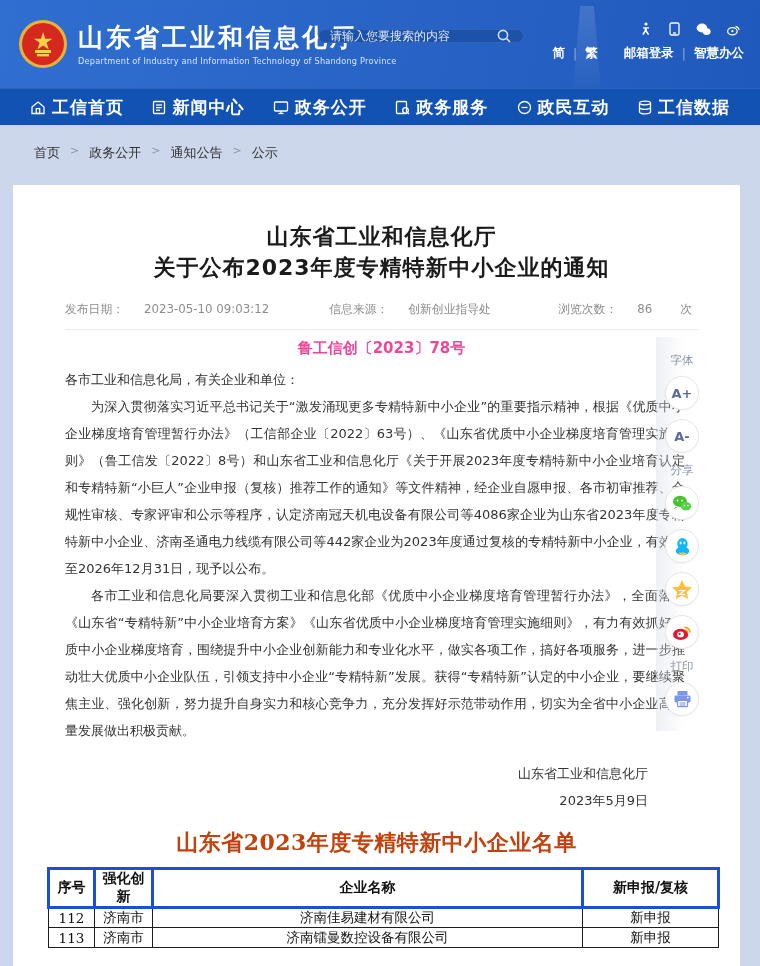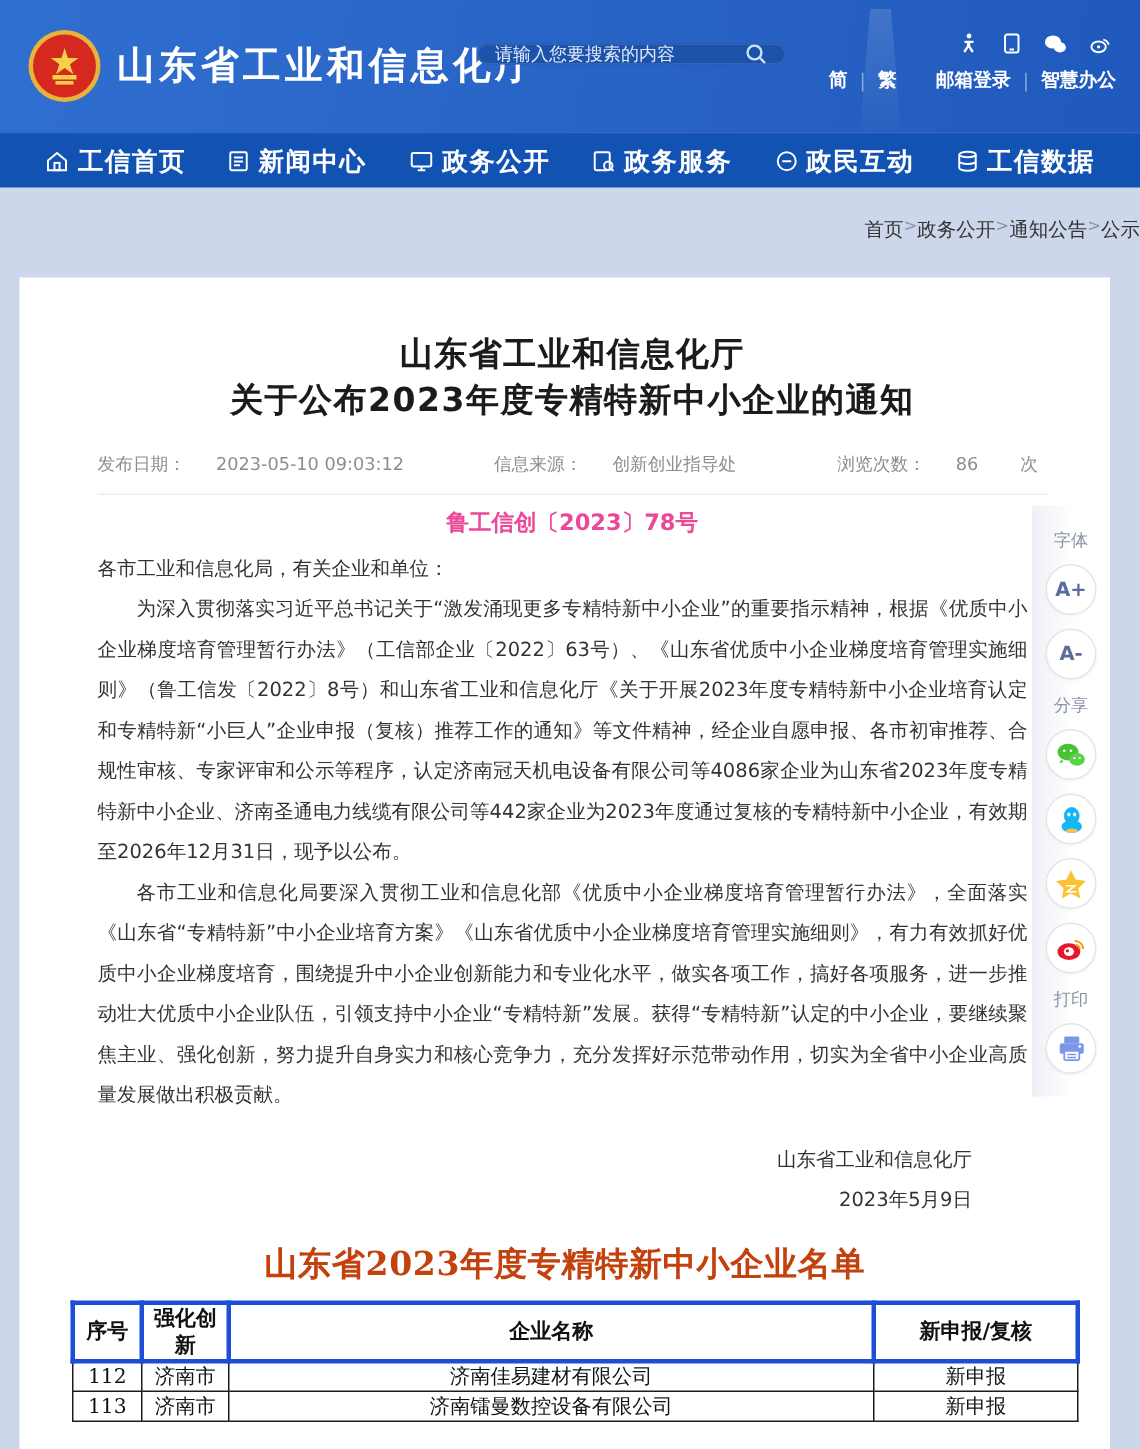--- a/index.html
+++ b/index.html
@@ -38,21 +38,21 @@
 
   
   .main-nav{ height:37px; background:#1252b3; display:flex; align-items:center;
     justify-content:space-between; padding:0 30px; border-top:1px solid rgba(255,255,255,.12);}
   .nav-item{ display:flex; align-items:center; gap:6px; color:#fff; font-size:17px;
     font-weight:600; text-decoration:none; cursor:pointer; letter-spacing:1px;}
   .nav-item svg{ display:block;}
 
   
   .breadcrumb{ padding:19px 0 0 34px; height:60px; font-size:13px; color:#333;
-    display:flex; gap:0; align-items:flex-start;justify-content:flex-end;}
+    display:flex; gap:10px; align-items:flex-start;}
   .breadcrumb .crumb{ cursor:pointer;}
   .breadcrumb .sep{ color:#8a94a8; font-size:11px;}
 
   
   .card{ position:relative; background:#fff; margin:0 20px 0 13px; width:727px;
     min-height:781px; padding:36px 0 14px 0;}
   .content{ padding:0 42px 0 52px; width:727px;}
 
   h1.article-title{ text-align:center; font-size:22px; line-height:31px; color:#1b1b1b;
     letter-spacing:1px; font-weight:700; width:633px; margin:0 auto;}
@@ -63,21 +63,21 @@
   .meta-spacer{ flex:1;}
   .doc-number{ text-align:center; font-size:15px; font-weight:600; color:#ec4899; margin-top:9px; width:633px;}
   .salutation{ font-size:13px; color:#333; line-height:27px; margin-top:8px; width:620px;}
   .para{ font-size:13px; color:#333; line-height:27px; text-indent:2em;
     text-align:justify; width:620px;}
   .attachment{ font-size:13px; color:#333; line-height:27px; text-indent:2em; margin-top:13px; width:620px;}
   .sig{ font-size:13px; color:#333; line-height:27px; text-align:right; padding-right:37px; width:620px;}
   .sig.first{ margin-top:16px;}
 
   
-  .tools{ position:absolute; left:675px; top:152px; width:52px; text-align:center;
+  .tools{ position:absolute; left:643px; top:152px; width:52px; text-align:center;
     background:linear-gradient(90deg,rgba(216,222,235,.45),rgba(255,255,255,0) 55%);
     padding:6px 0;}
   .tool-label{ font-size:11.5px; color:#8b93a6; margin:10px 0 8px;}
   .tool-circle{ width:34px; height:34px; border-radius:50%; background:#fff;
     border:1px solid #e6e6e6; margin:0 auto 9px; display:flex; align-items:center;
     justify-content:center; cursor:pointer; box-shadow:0 1px 2px rgba(0,0,0,.04);}
   .font-btn{ font-size:13px; font-weight:700; color:#5b6b9d;}
 
   
   .table-title{ text-align:center; font-family:"DejaVu Serif","Liberation Serif",serif;
@@ -99,20 +99,21 @@
       <svg viewBox="0 0 50 50" width="50" height="50">
         <circle cx="25" cy="25" r="24" fill="#e8b33a"></circle>
         <circle cx="25" cy="25" r="21" fill="#d5281e"></circle>
         <path d="M25 9 l3.5 10.8 h11.4 l-9.2 6.7 3.5 10.8 -9.2-6.7 -9.2 6.7 3.5-10.8 -9.2-6.7 h11.4 z" fill="#f7d04a" transform="scale(0.62) translate(15.5,12)"></path>
         <rect x="17" y="31" width="16" height="3" fill="#f7d04a"></rect>
         <rect x="19" y="35" width="12" height="2.4" fill="#f7d04a"></rect>
       </svg>
     </span>
     <div>
       <div class="site-title">山东省工业和信息化厅</div>
+      <div class="site-subtitle">Department of Industry and Information Technology of Shandong Province</div>
     </div>
   </div>
 
   <div class="search-box">
     <input type="text" placeholder="请输入您要搜索的内容" style="">
     <span class="search-icon">
       <svg width="16" height="16" viewBox="0 0 16 16" fill="none" stroke="#cfe2fb" stroke-width="1.6">
         <circle cx="7" cy="7" r="4.6"></circle>
           <line x1="10.5" y1="10.5" x2="14" y2="14"></line>
       </svg>

